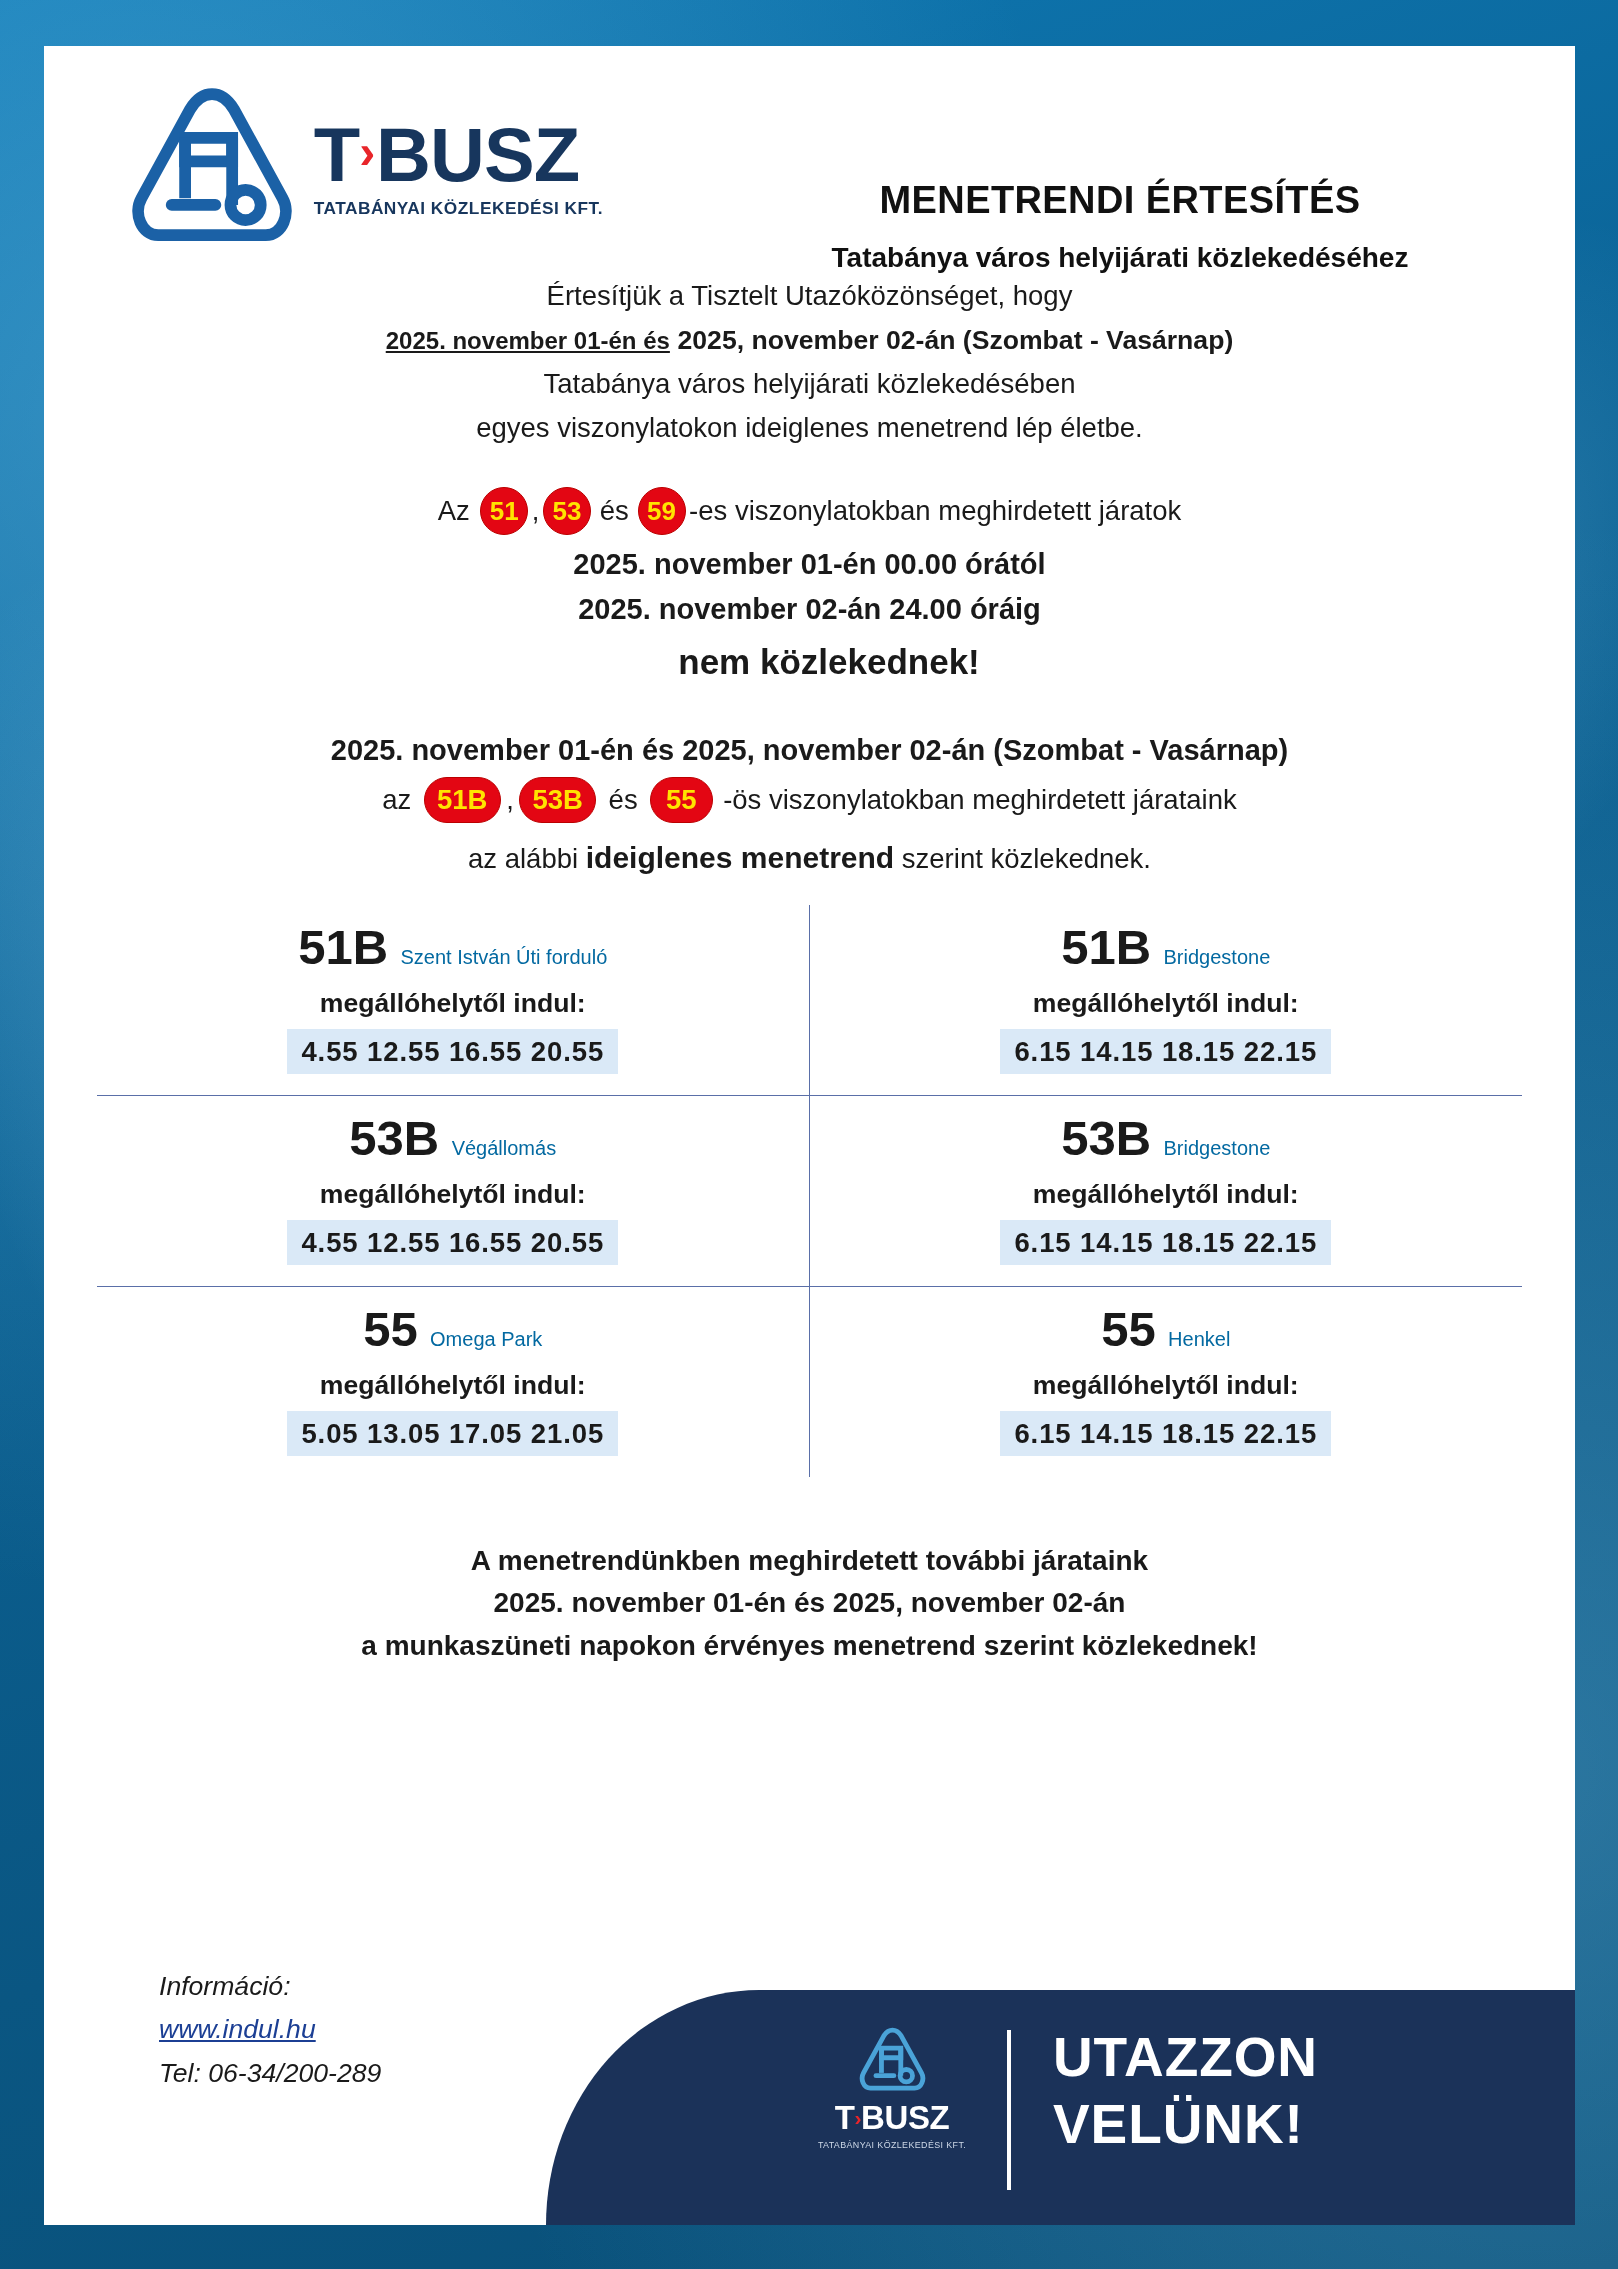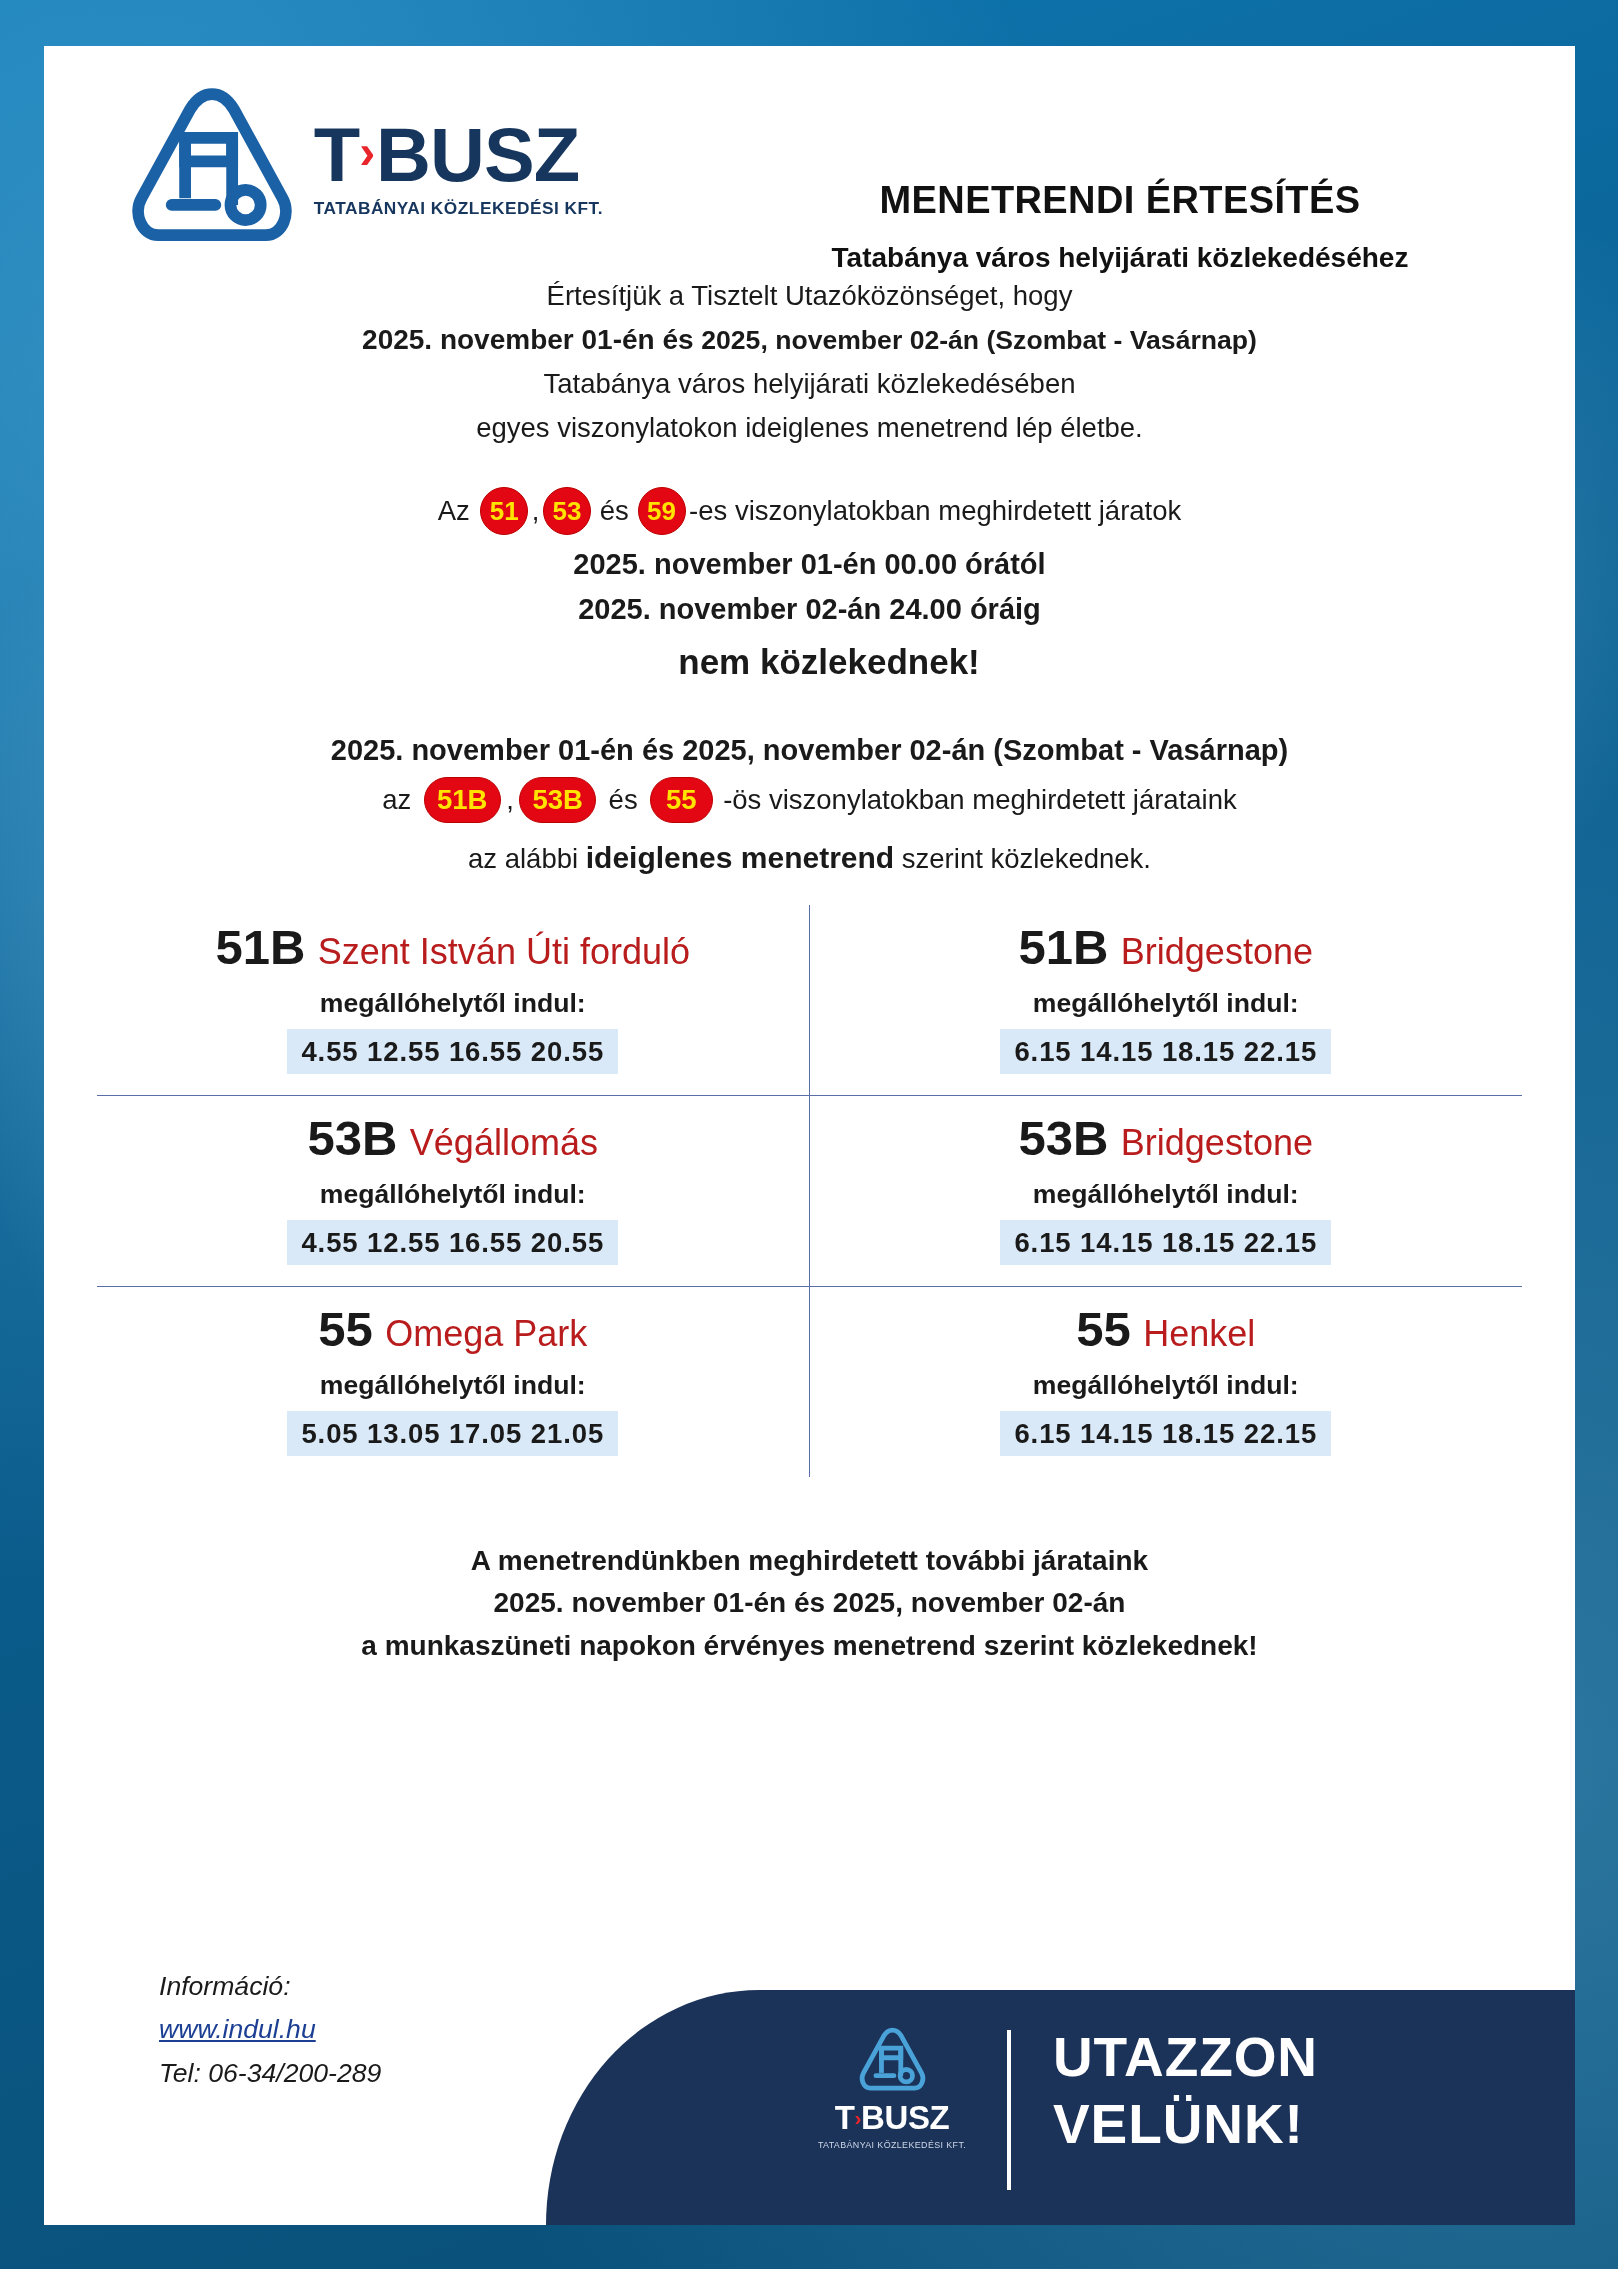--- a/index.html
+++ b/index.html
@@ -116,22 +116,23 @@
   .intro {
     text-align: center;
     color: #1a1a1a;
   }
   .line { font-size: 27.5px; margin: 11.5px 0; }
   .line-date {
     font-size: 27.5px;
     margin: 12.4px 0;
   }
   .line-date .big {
-    font-size: 28px;
-    font-weight: bold;
+    font-size: 24px;
+    font-weight: bold;
+    text-decoration: underline;
   }
   .line-date .small {
     font-size: 26.6px;
     font-weight: bold;
   }
   .block-gap { height: 32px; }
 
   .route-line {
     font-size: 27.5px;
     display: flex;
@@ -187,22 +188,22 @@
     align-items: baseline;
     justify-content: center;
     gap: 12.4px;
   }
   .cell-num {
     font-size: 49px;
     font-weight: bold;
     color: #1a1a1a;
   }
   .cell-stop {
-    font-size: 36px;
-    color: #b91c1c;
+    font-size: 20px;
+    color: #0369a1;
   }
   .cell-dep {
     font-size: 26.6px;
     font-weight: bold;
     margin-top: 13px;
     color: #1a1a1a;
   }
   .cell-times {
     display: inline-block;
     background: #dae9f7;

